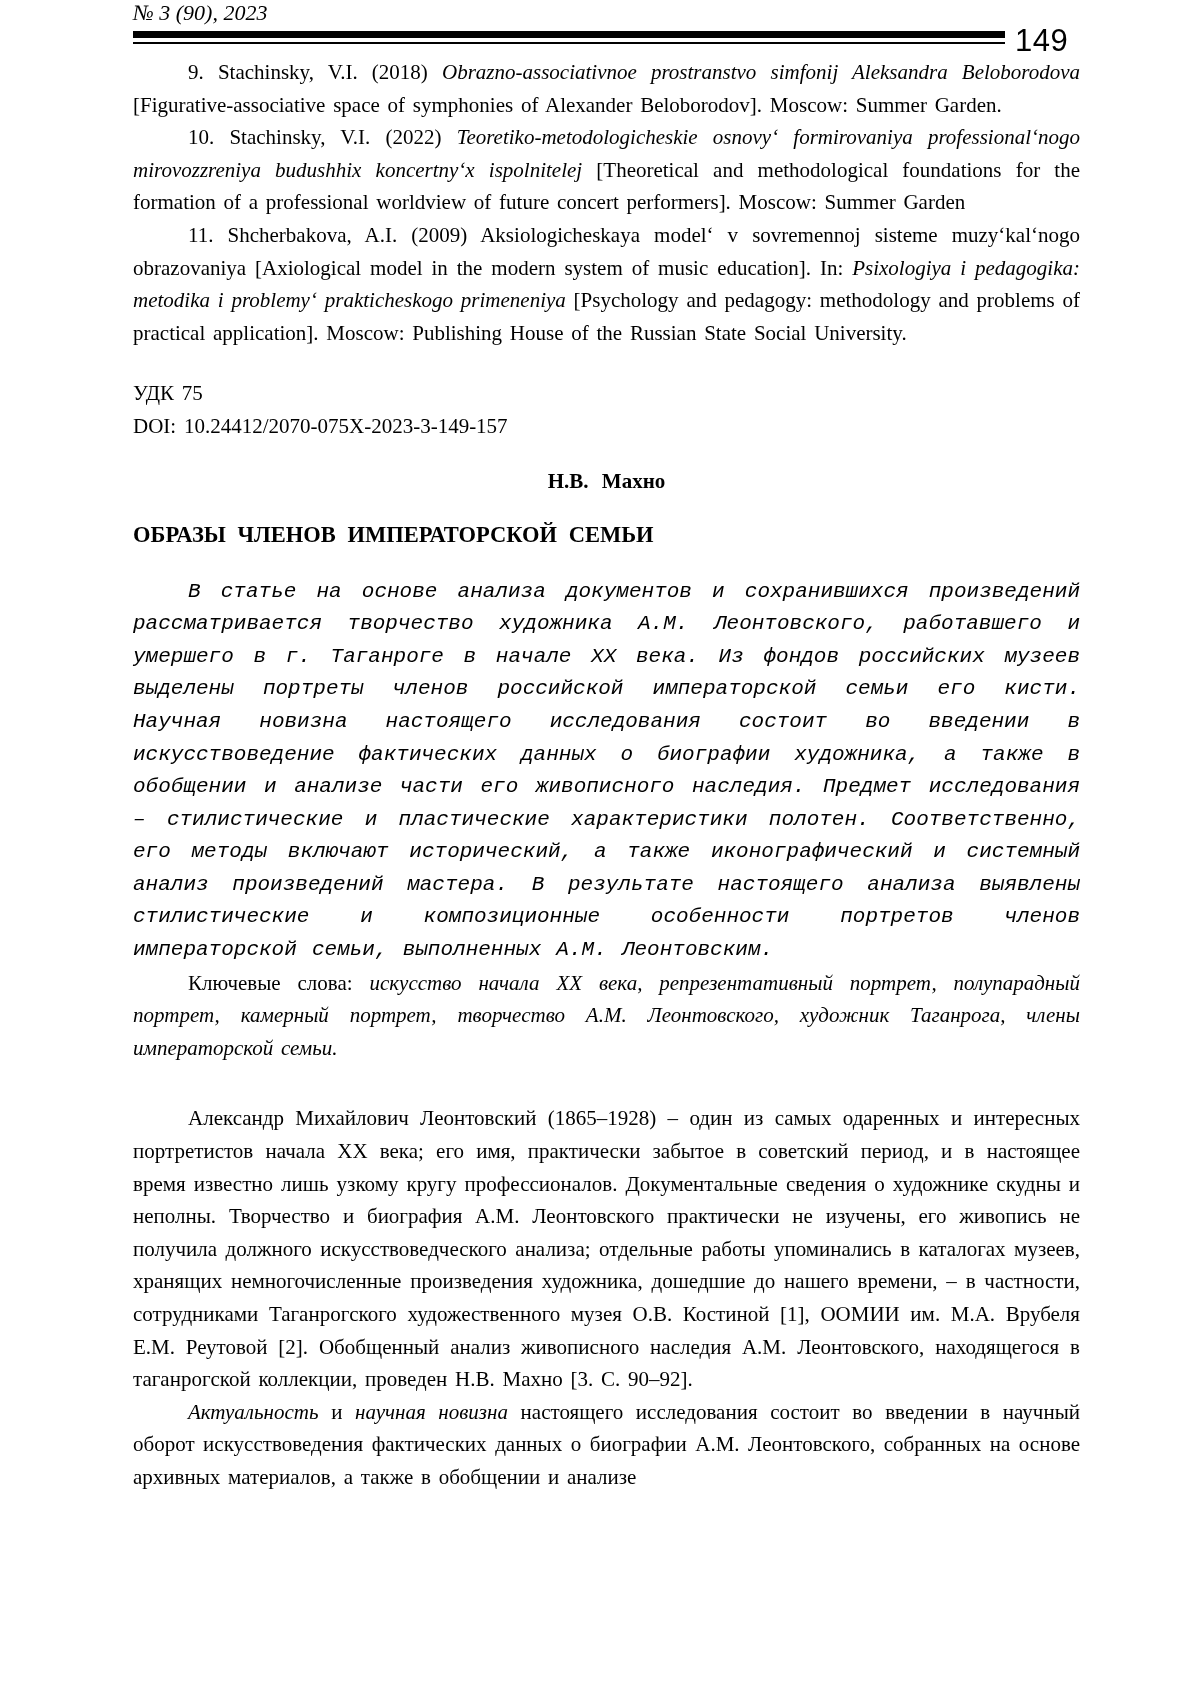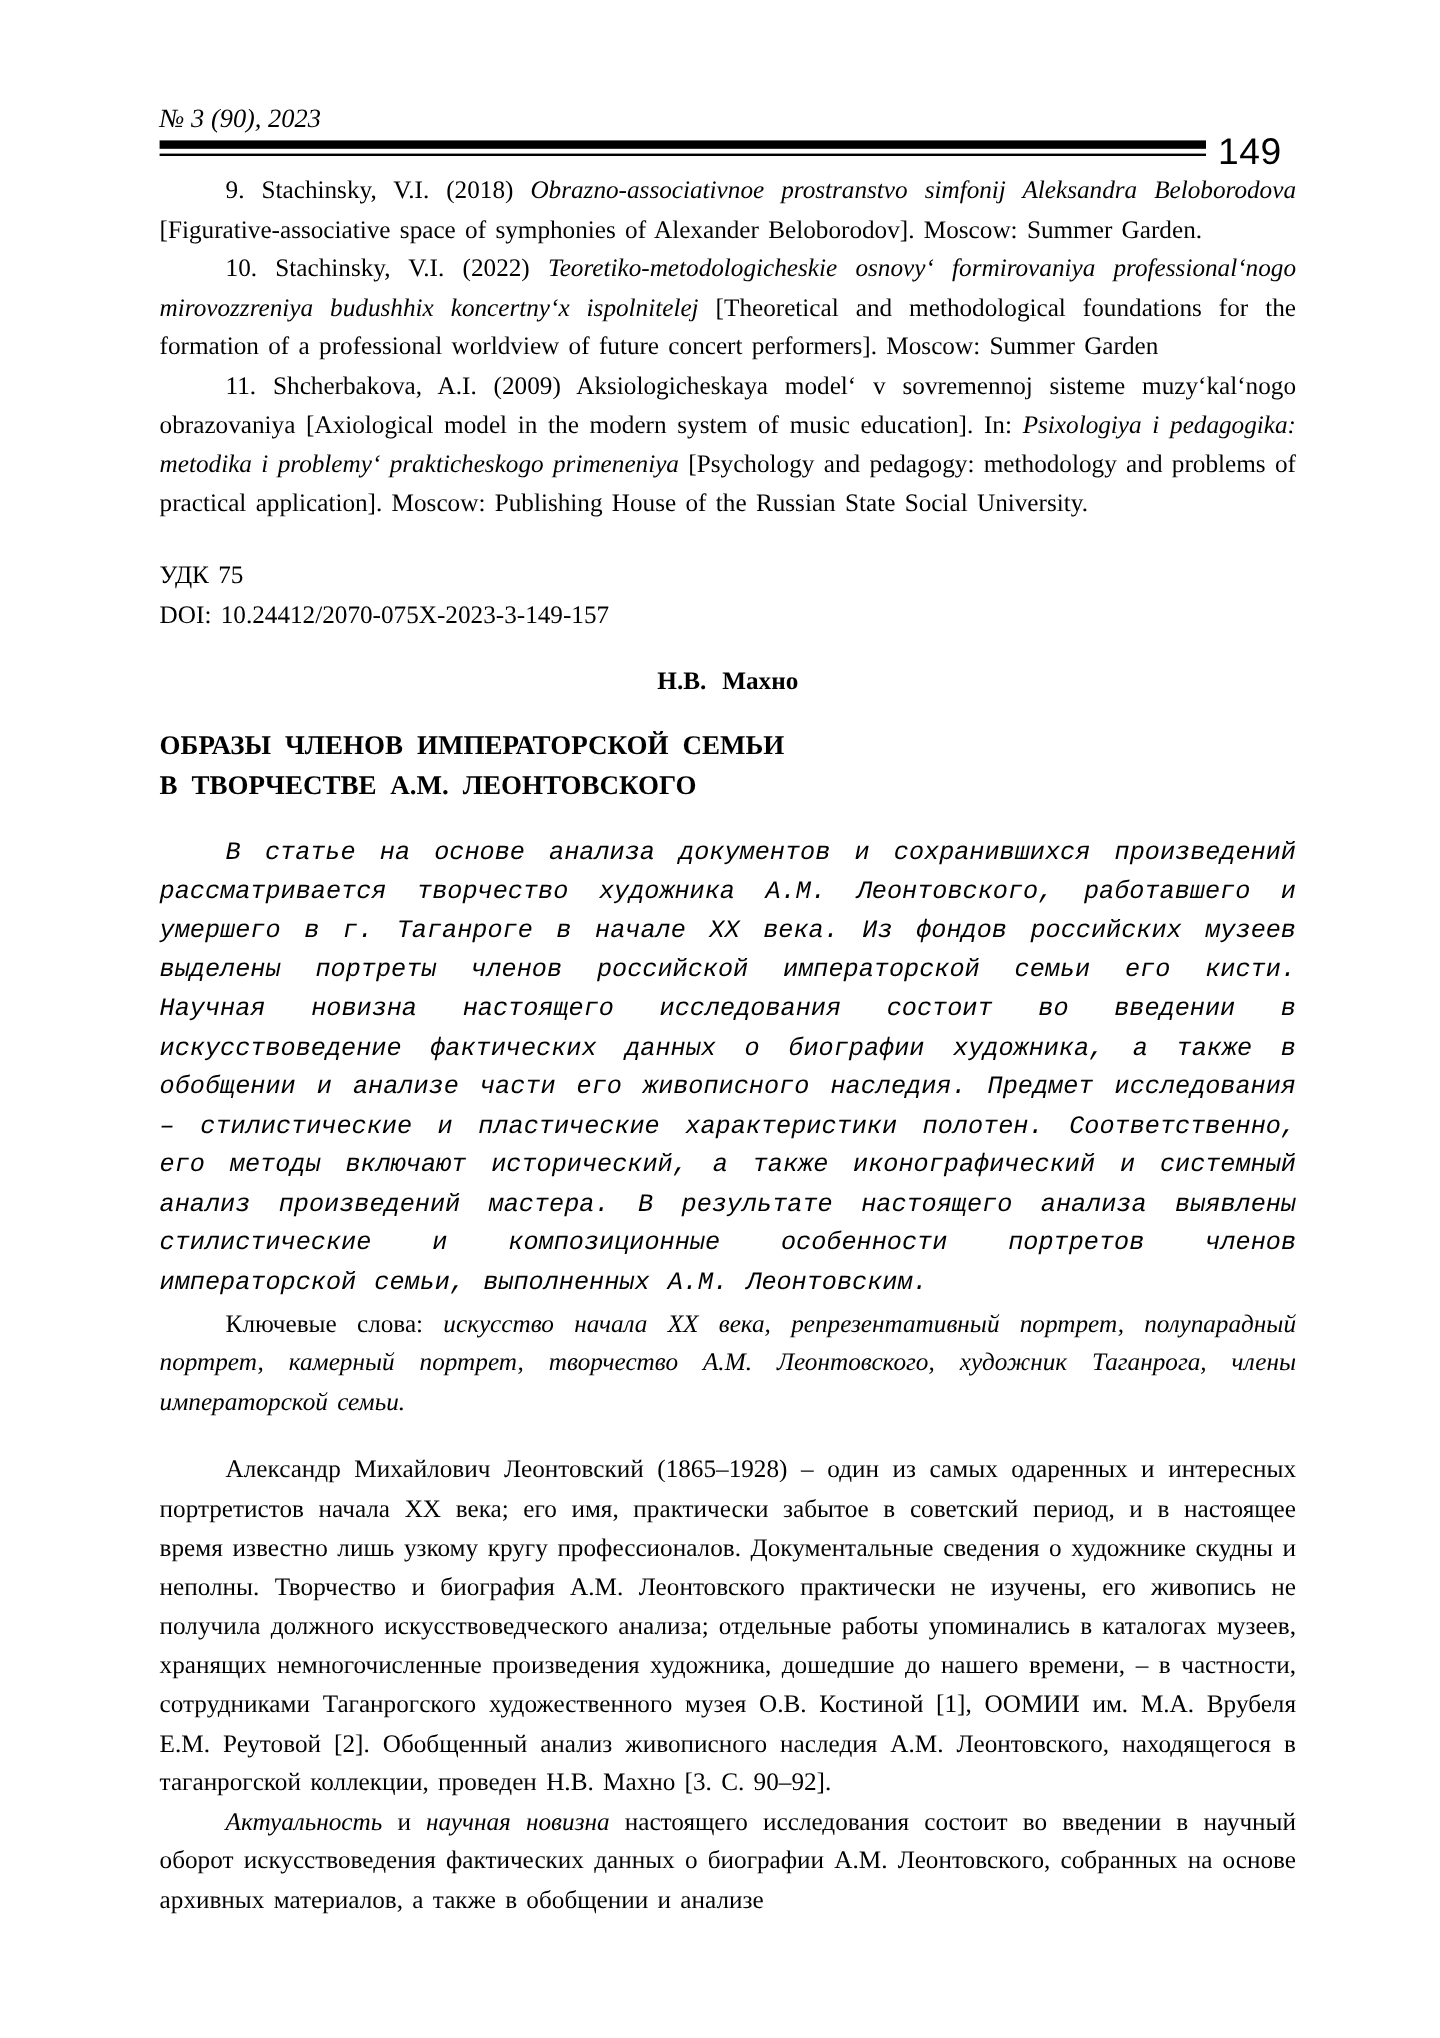--- a/index.html
+++ b/index.html
@@ -16,21 +16,20 @@
     position: absolute;
     left: 133px;
     top: 0;
     width: 947px;
   }
   
   .header-row {
     display: flex;
     justify-content: space-between;
     align-items: baseline;
-    margin-top: 86px;
     font-style: italic;
     font-size: 22px;
     line-height: 26px;
   }
   .rule-row {
     display: flex;
     align-items: flex-start;
     margin-top: 5px;
   }
   .rule {
@@ -72,21 +71,21 @@
   .title {
     margin-top: 24px;
     font-weight: bold;
     font-size: 22.5px;
     line-height: 34px;
     word-spacing: 6px;
     text-indent: 0;
   }
   .abstract-block { margin-top: 24px; }
   .abstract-p { font-style: italic; font-family: Liberation Mono, monospace; }
-  .main-block { margin-top: 24px; }
+  .main-block { margin-top: 38px; }
 </style>
 </head>
 <body>
 
 <div class="page">
   <div class="content">
 
     <div class="header-row">
       <span>№ 3 (90), 2023</span>
     </div>
@@ -103,21 +102,20 @@
 
     <div class="body-text meta-block">
       <p class="meta-line">УДК 75</p>
       <p class="meta-line">DOI: 10.24412/2070-075X-2023-3-149-157</p>
     </div>
 
     <p class="author">Н.В. Махно</p>
 
     <div class="title">
       <div>ОБРАЗЫ ЧЛЕНОВ ИМПЕРАТОРСКОЙ СЕМЬИ</div>
-      <div>В ТВОРЧЕСТВЕ А.М. ЛЕОНТОВСКОГО</div>
     </div>
 
     <div class="body-text abstract-block">
       <p class="para abstract-p">В статье на основе анализа документов и сохранившихся произведений рассматривается творчество художника А.М. Леонтовского, работавшего и умершего в г. Таганроге в начале XX века. Из фондов российских музеев выделены портреты членов российской императорской семьи его кисти. Научная новизна настоящего исследования состоит во введении в искусствоведение фактических данных о биографии художника, а также в обобщении и анализе части его живописного наследия. Предмет исследования – стилистические и пластические характеристики полотен. Соответственно, его методы включают исторический, а также иконографический и системный анализ произведений мастера. В результате настоящего анализа выявлены стилистические и композиционные особенности портретов членов императорской семьи, выполненных А.М. Леонтовским.</p>
       <p class="para"><span>Ключевые слова: </span><span class="it">искусство начала XX века, репрезентативный портрет, полупарадный портрет, камерный портрет, творчество А.М. Леонтовского, художник Таганрога, члены императорской семьи.</span></p>
     </div>
 
     <div class="body-text main-block">
       <p class="para"><span>Александр Михайлович Леонтовский (1865–1928) – один из самых одаренных и интересных портретистов начала XX века; его имя, практически забытое в советский период, и в настоящее время известно лишь узкому кругу профессионалов. Документальные сведения о художнике скудны и неполны. Творчество и биография А.М. Леонтовского практически не изучены, его живопись не получила должного искусствоведческого анализа; отдельные работы упоминались в каталогах музеев, хранящих немногочисленные произведения художника, дошедшие до нашего времени, – в частности, сотрудниками Таганрогского художественного музея О.В. Костиной [1], ООМИИ им. М.А. Врубеля Е.М. Реутовой [2]. Обобщенный анализ живописного наследия А.М. Леонтовского, находящегося в таганрогской коллекции, проведен Н.В. Махно [3. С. 90–92].</span></p>
       <p class="para"><span class="it">Актуальность</span><span> и </span><span class="it">научная новизна</span><span> настоящего исследования состоит во введении в научный оборот искусствоведения фактических данных о биографии А.М. Леонтовского, собранных на основе архивных материалов, а также в обобщении и анализе</span></p>

